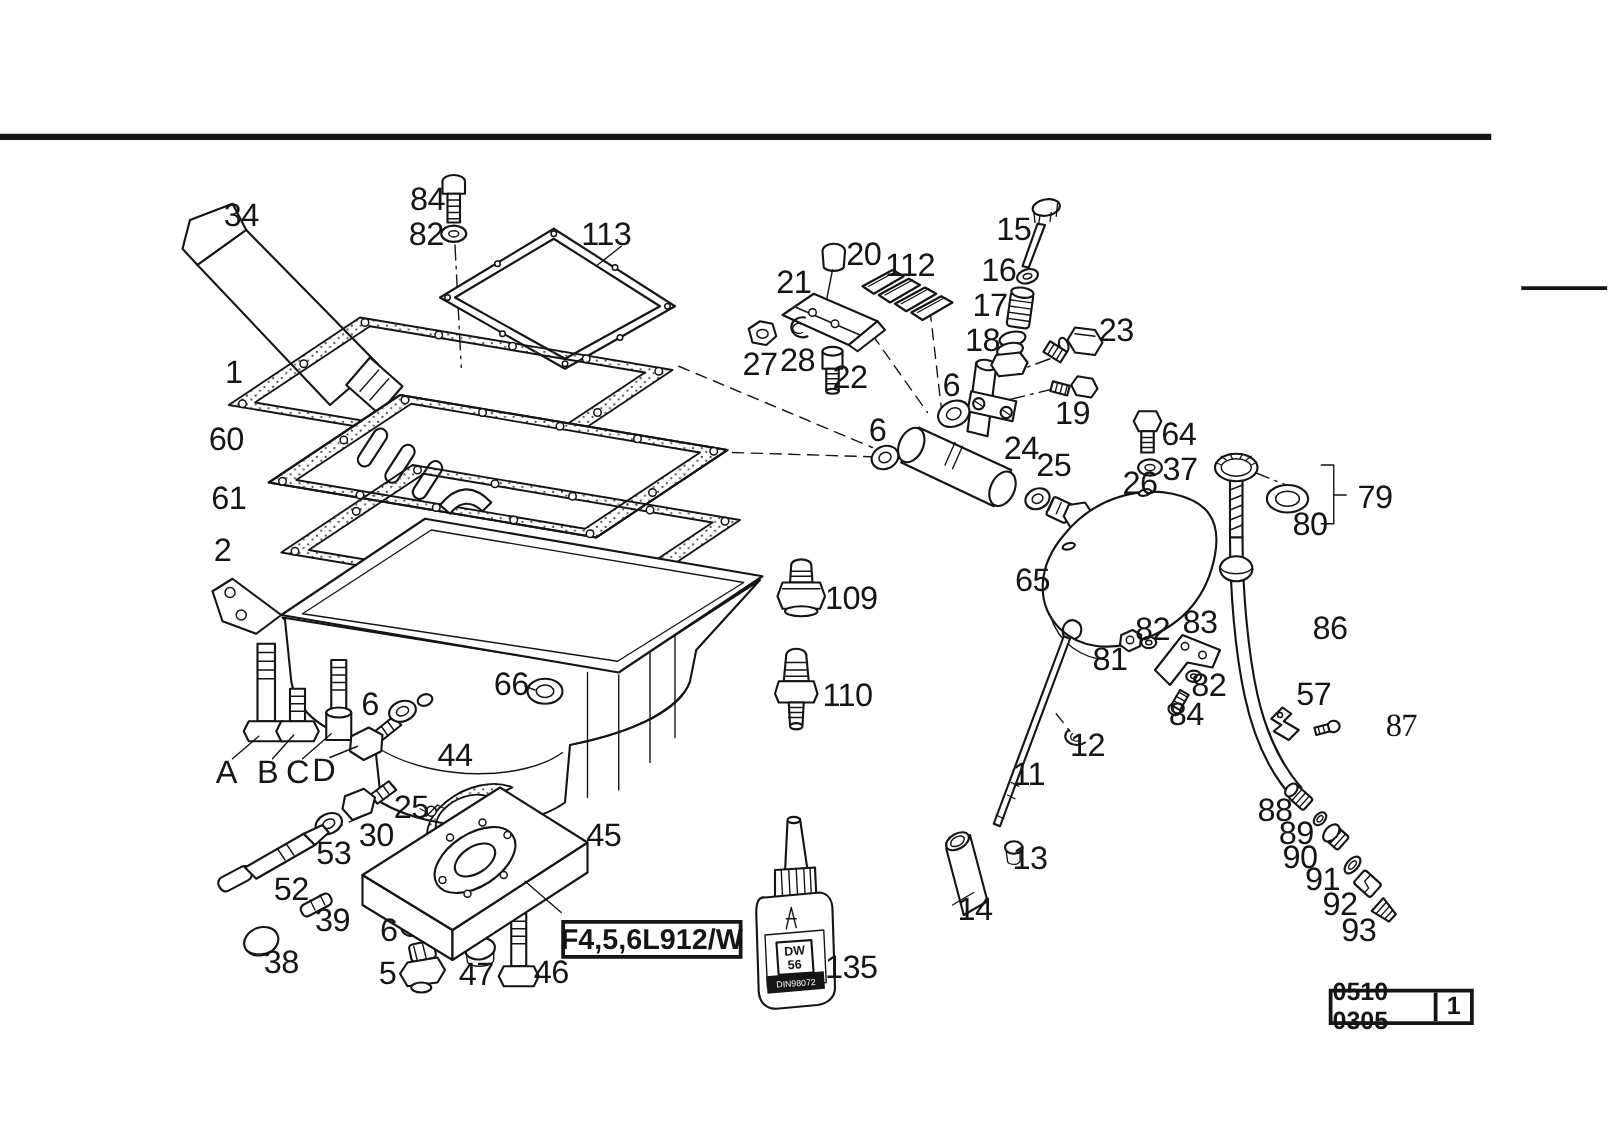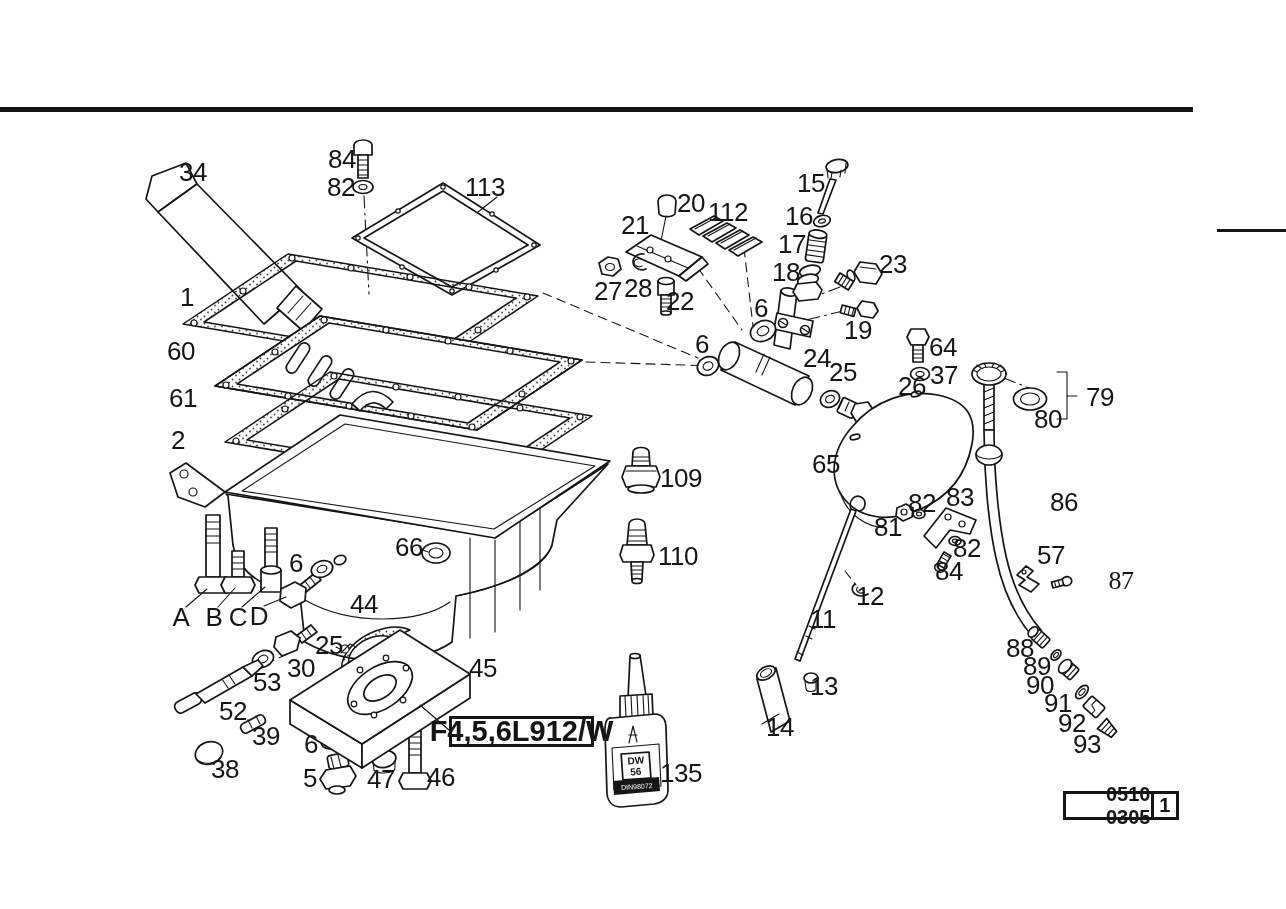--- a/index.html
+++ b/index.html
@@ -12,23 +12,23 @@
   .stp{fill:url(#stip);stroke:#151515;stroke-width:1.5;fill-rule:evenodd;stroke-linejoin:round;}
   .hole{fill:#fff;stroke:#151515;stroke-width:1.2;}
   .dash{stroke-dasharray:9 6;}
   .ddot{stroke-dasharray:12 5 2 5;}
   .blk{fill:#151515;stroke:none;}
   #labels{position:absolute;left:0;top:0;width:100%;height:100%;pointer-events:none;}
   .callout{position:absolute;transform:translate(-50%,-50%);font-size:26px;line-height:1;
            letter-spacing:-0.5px;white-space:nowrap;color:#151515;}
   .box-label{position:absolute;border:3px solid #151515;background:#fff;display:flex;
              align-items:center;justify-content:center;font-weight:700;}
-  #model-box{left:449px;top:716px;width:139px;height:25px;font-size:29px;}
+  #model-box{left:449px;top:736px;width:139px;height:25px;font-size:23px;}
   #pn-box{left:1063px;top:791px;width:110px;height:23px;font-size:20px;padding:0;}
-  #pn-box .cell-code{flex:1;display:flex;align-items:center;justify-content:center;height:100%;padding-left:40px;}
+  #pn-box .cell-code{flex:1;display:flex;align-items:center;justify-content:center;height:100%;}
   #pn-box .cell-sheet{width:26px;border-left:3px solid #151515;display:flex;align-items:center;
              justify-content:center;height:100%;}
   svg text{font-family:"Liberation Sans",sans-serif;}
 </style>
 </head>
 <body>
 
 <div id="page">
 
 <svg id="art" width="1286" height="909" viewBox="0 0 1286 909">

